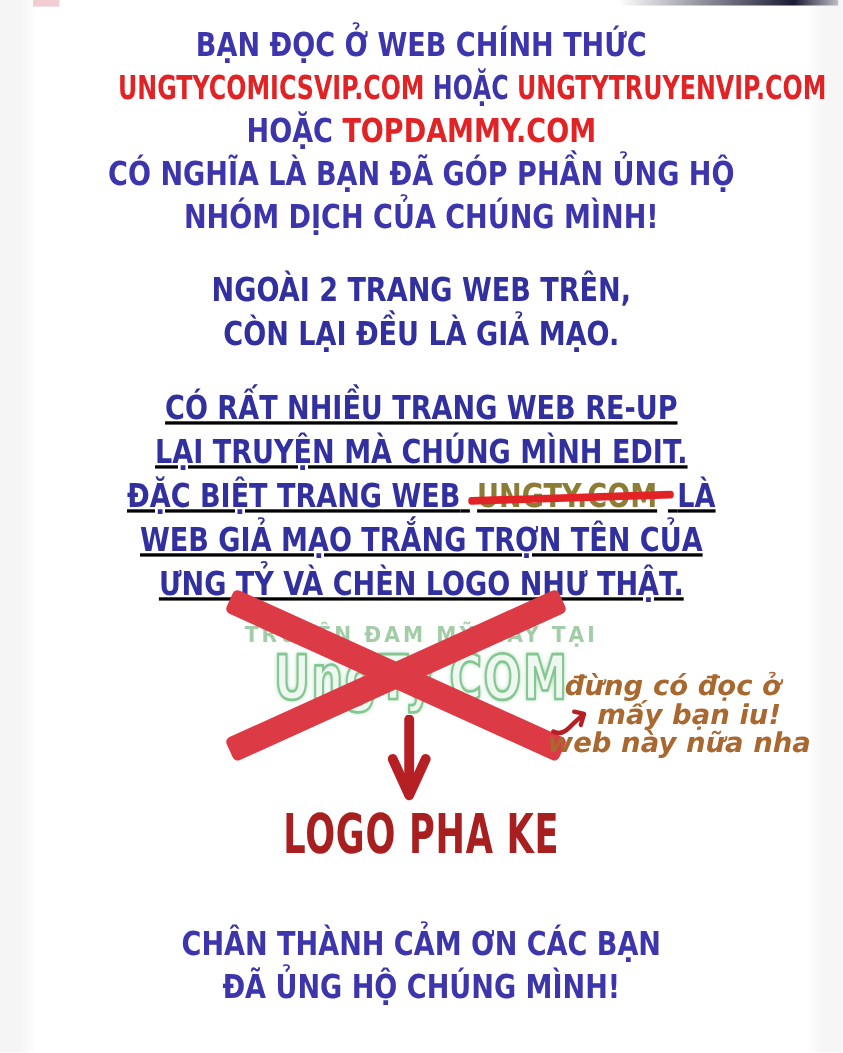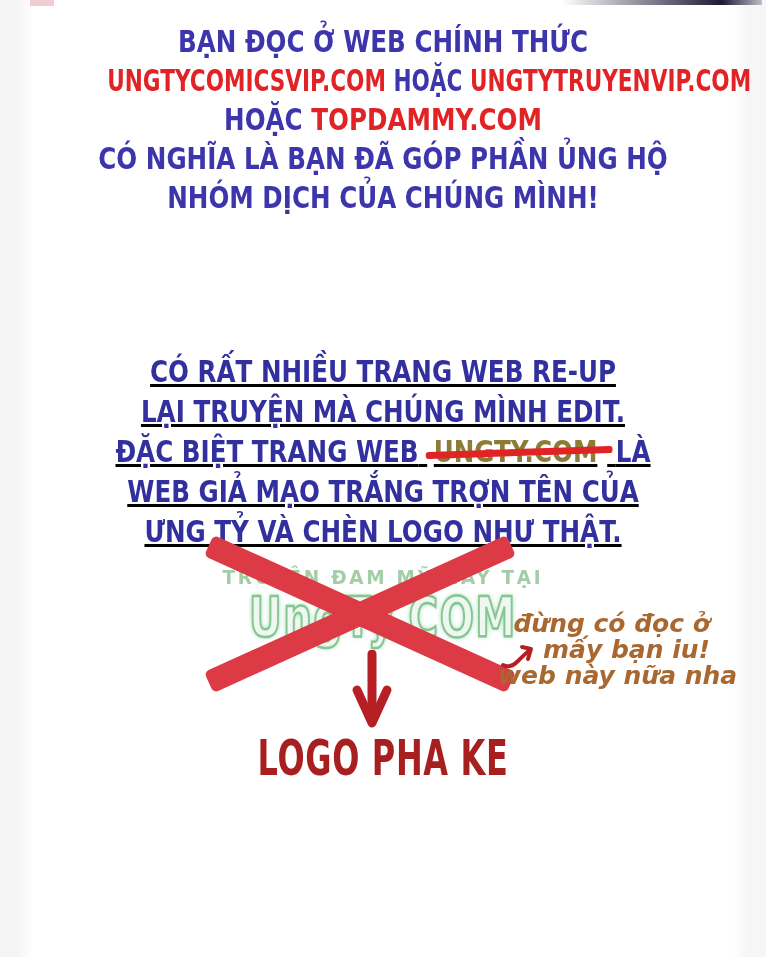--- a/index.html
+++ b/index.html
@@ -120,20 +120,24 @@
       <span class="red">UNGTYTRUYENVIP.COM</span>
     </div>
     <div class="line">
       <span class="blue">HOẶC</span>
       <span class="red">TOPDAMMY.COM</span>
     </div>
     <div class="line blue">CÓ NGHĨA LÀ BẠN ĐÃ GÓP PHẦN ỦNG HỘ</div>
     <div class="line blue">NHÓM DỊCH CỦA CHÚNG MÌNH!</div>
   </section>
 
+  <section class="block notice">
+    <div class="line navy">NGOÀI 2 TRANG WEB TRÊN,</div>
+    <div class="line navy">CÒN LẠI ĐỀU LÀ GIẢ MẠO.</div>
+  </section>
 
   <section class="block warning">
     <div class="line navy">CÓ RẤT NHIỀU TRANG WEB RE-UP</div>
     <div class="line navy">LẠI TRUYỆN MÀ CHÚNG MÌNH EDIT.</div>
     <div class="line">
       <span class="navy">ĐẶC BIỆT TRANG WEB</span>
       <span class="fake-site">UNGTY.COM</span>
       <span class="navy">LÀ</span>
     </div>
     <div class="line navy">WEB GIẢ MẠO TRẮNG TRỢN TÊN CỦA</div>
@@ -159,14 +163,18 @@
     <div>web này nữa nha</div>
   </div>
 
   <svg class="down-arrow" width="42" height="80" viewBox="0 0 42 80">
     <path class="arrow-stroke" stroke-width="9" d="M21,4 L21,58"></path>
     <path class="arrow-stroke" stroke-width="9" d="M6,40 L21,73 L36,40"></path>
   </svg>
 
   <div class="caption">LOGO PHA KE</div>
 
+  <section class="block footer">
+    <div class="line blue">CHÂN THÀNH CẢM ƠN CÁC BẠN</div>
+    <div class="line blue">ĐÃ ỦNG HỘ CHÚNG MÌNH!</div>
+  </section>
 
 </div>
 
 </body></html>

